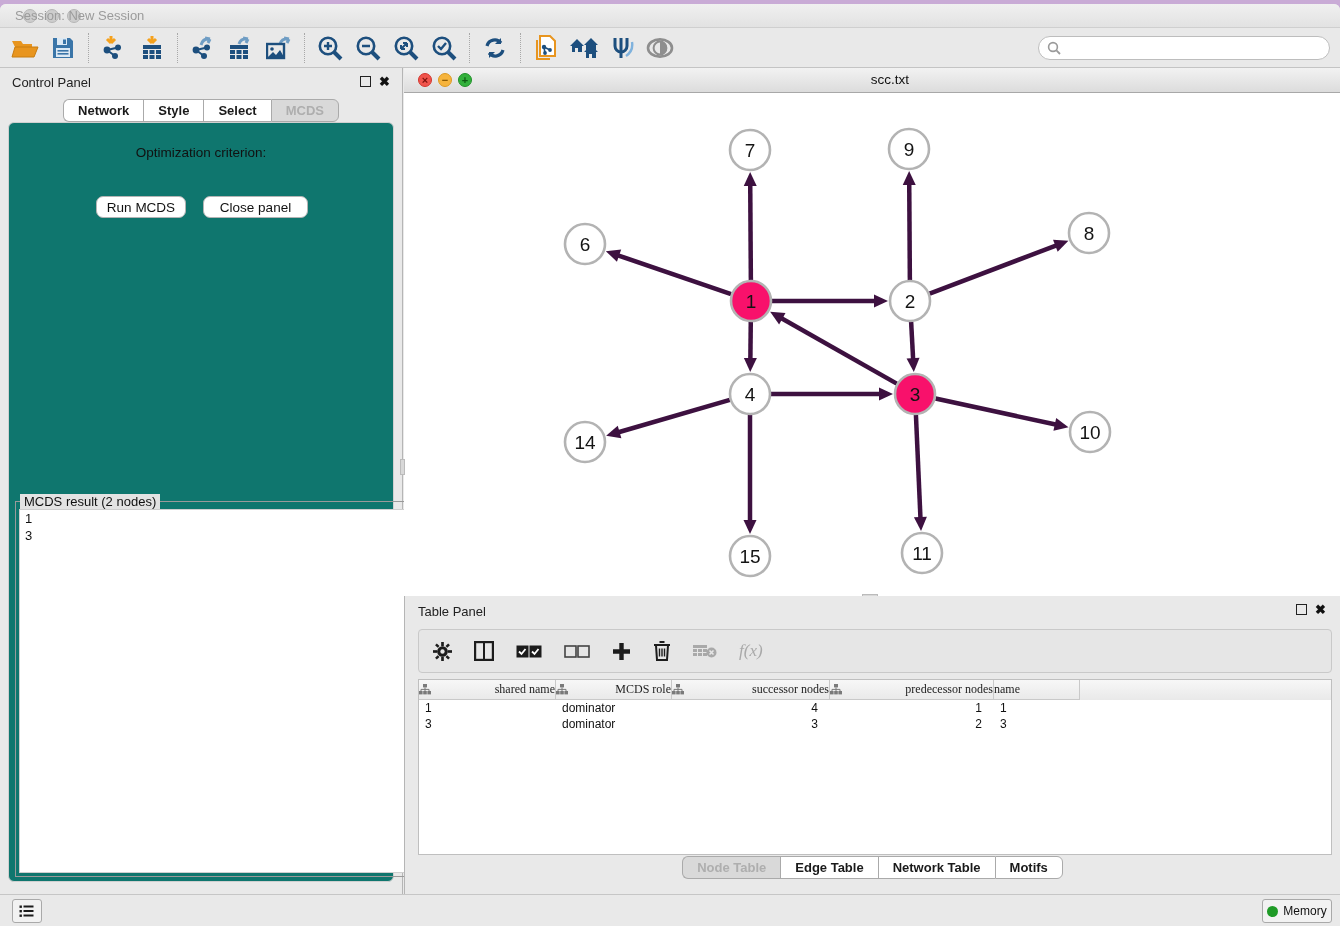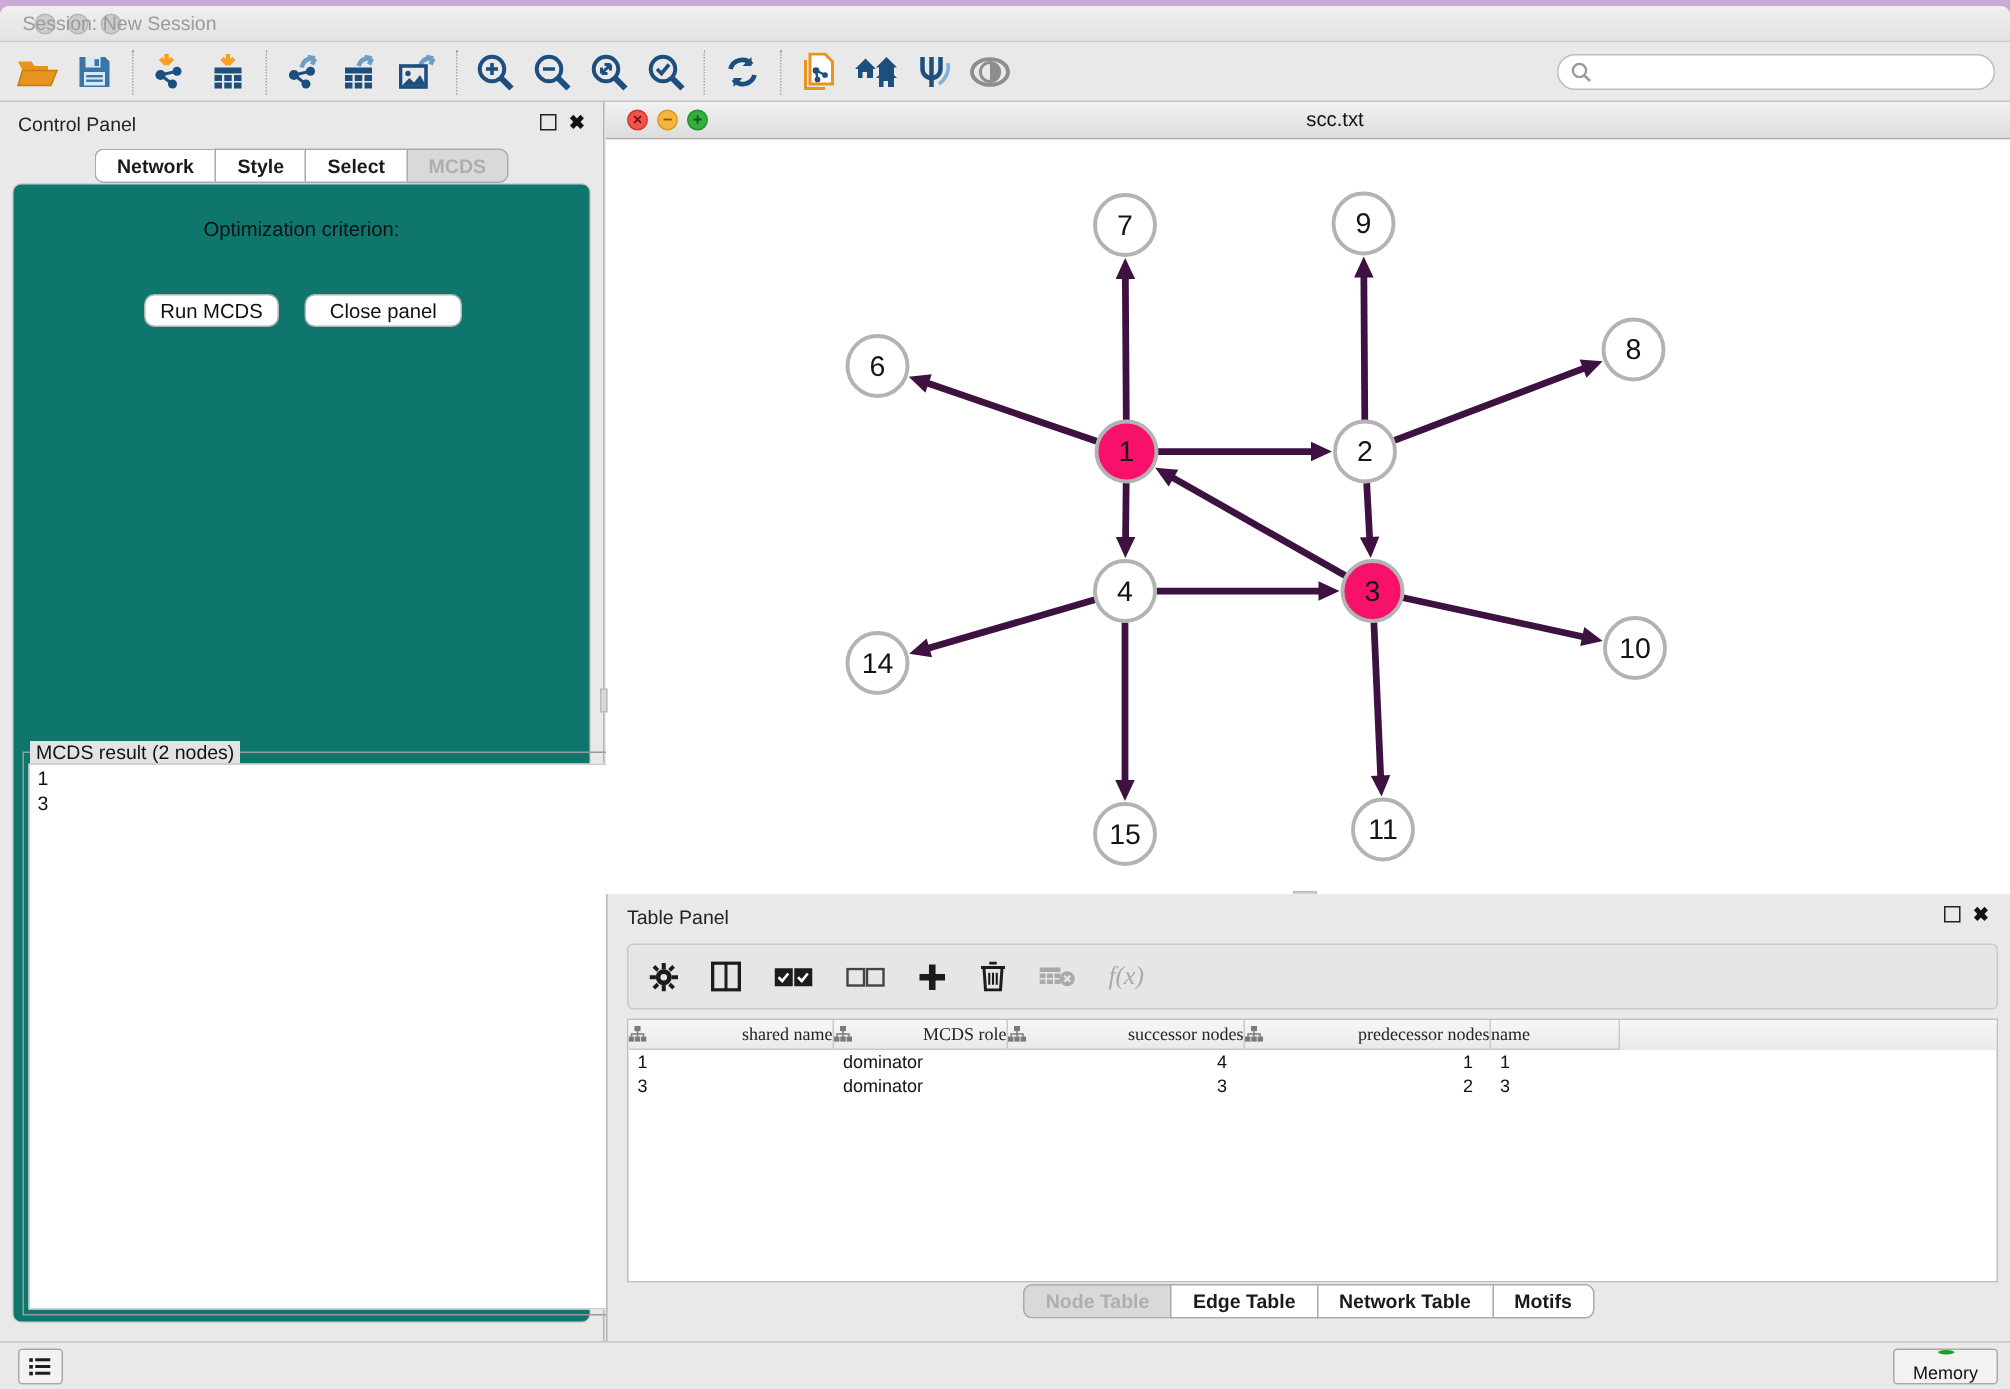--- a/index.html
+++ b/index.html
@@ -63,21 +63,21 @@
   .fx { font-family:Liberation Serif, serif; font-style:italic; font-size:17px; color:#a9a9a9; }
   .tbl-wrap { position:absolute; left:13px; top:83px; width:914px; height:176px; background:#fff; border:1px solid #bfbfbf; overflow:hidden; }
   .tbl-header { display:flex; height:20px; background:linear-gradient(#f7f7f7,#e9e9e9); }
   .th-cell { display:flex; align-items:center; justify-content:space-between; gap:5px; font-size:12px; color:#222; border-right:1px solid #c9c9c9; border-bottom:1px solid #c9c9c9; height:20px; flex:0 0 auto;font-family:Liberation Serif, serif; }
   .tbl-row { display:flex; height:16px; }
   .td-cell { font-size:12px; color:#111; flex:0 0 auto; line-height:16px; white-space:nowrap; overflow:hidden; }
   .td-left { text-align:left; padding-left:6px; }
   .td-right { text-align:right; padding-right:12px; }
   .tp-tabs { bottom:15px; top:auto; }
   .statusbar { position:absolute; left:0; top:890px; width:100%; height:32px; background:#e9e9e9; border-top:1px solid #c6c6c6; }
-  .sb-btn { position:absolute; top:4px; height:24px; background:#f2f2f2; border:1px solid #a9a9a9; border-radius:3px; display:flex; align-items:center; justify-content:center; gap:5px; font-size:12px; color:#111;flex-direction:column; }
+  .sb-btn { position:absolute; top:4px; height:24px; background:#f2f2f2; border:1px solid #a9a9a9; border-radius:3px; display:flex; align-items:center; justify-content:center; gap:5px; font-size:12px; color:#111; }
   .mem-dot { width:11px; height:11px; border-radius:50%; background:#1f9b27; }
   svg { display:block; }
 </style>
 </head>
 <body>
 
 <div class="app">
 
   <div class="titlebar">
     <div class="tl-dot" style="left:23px"></div>

